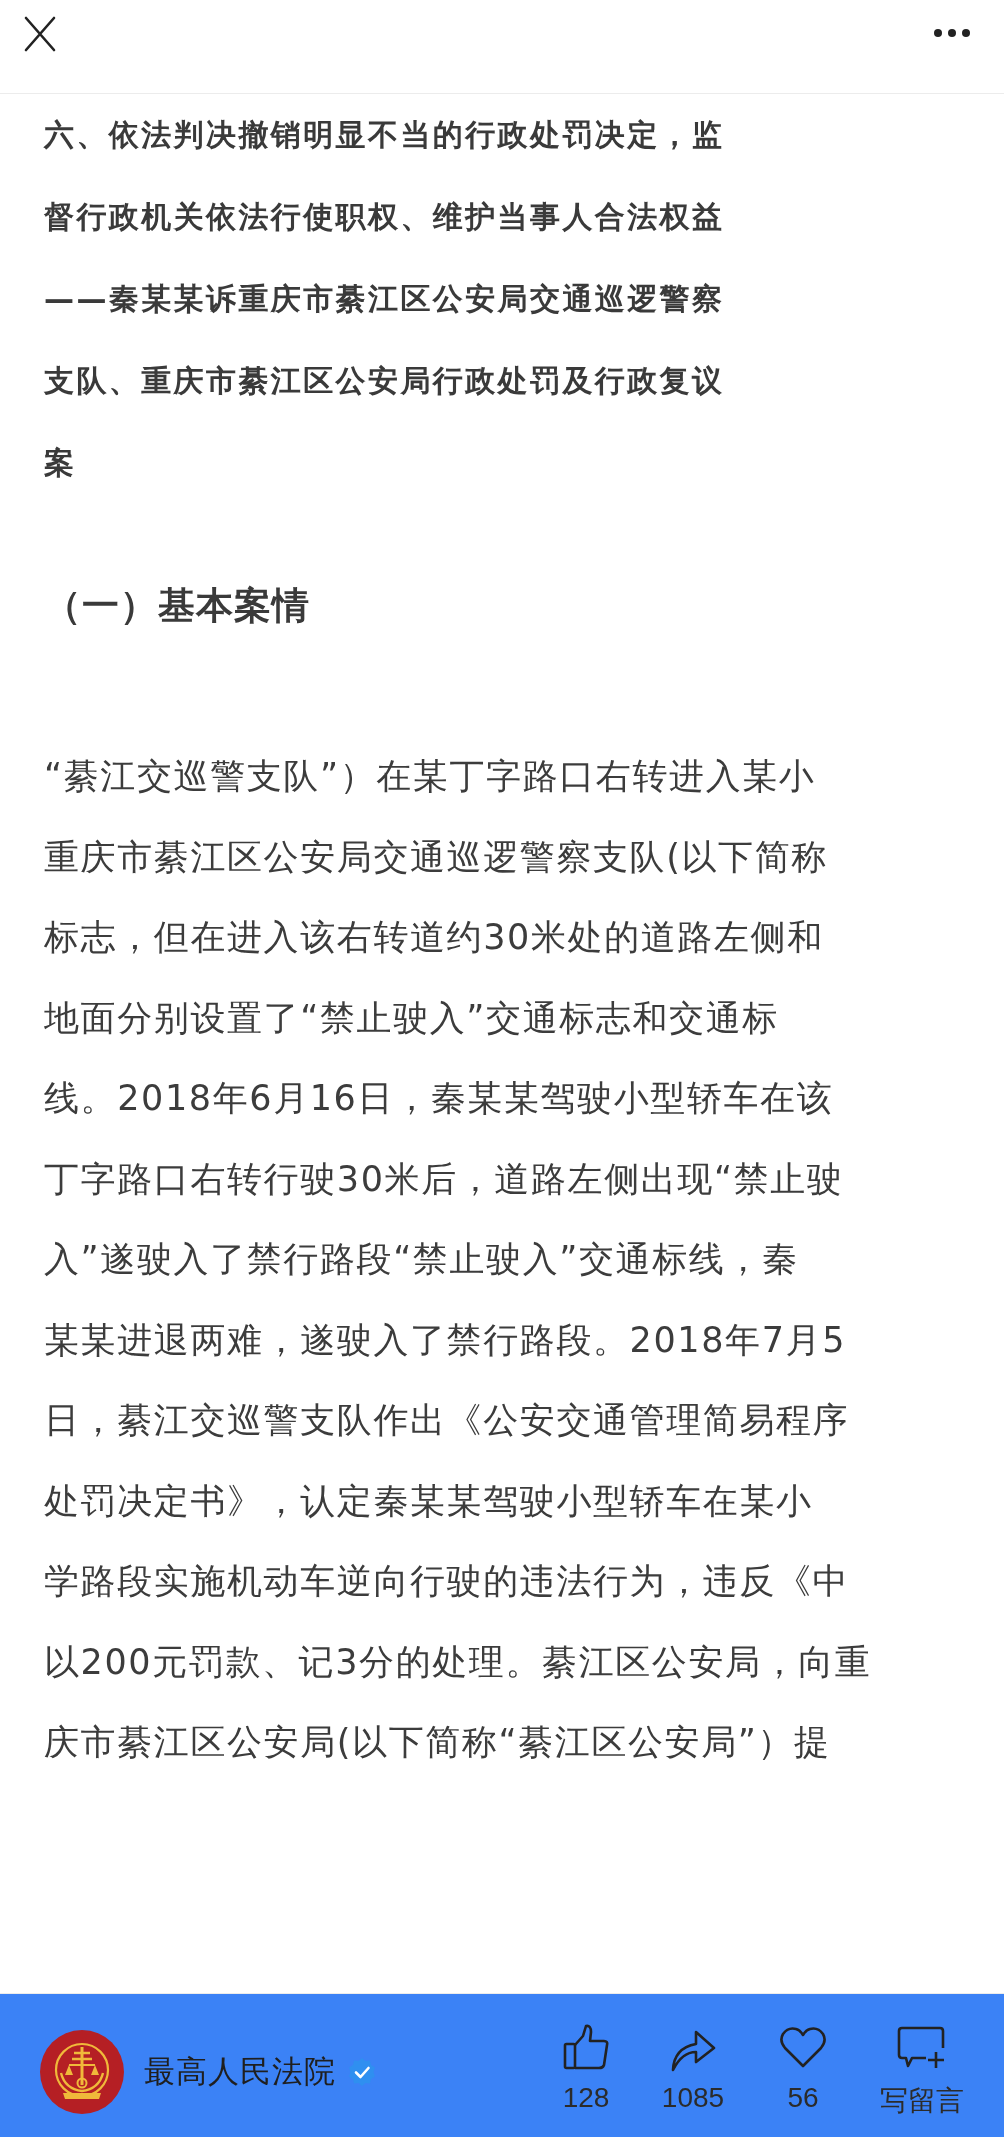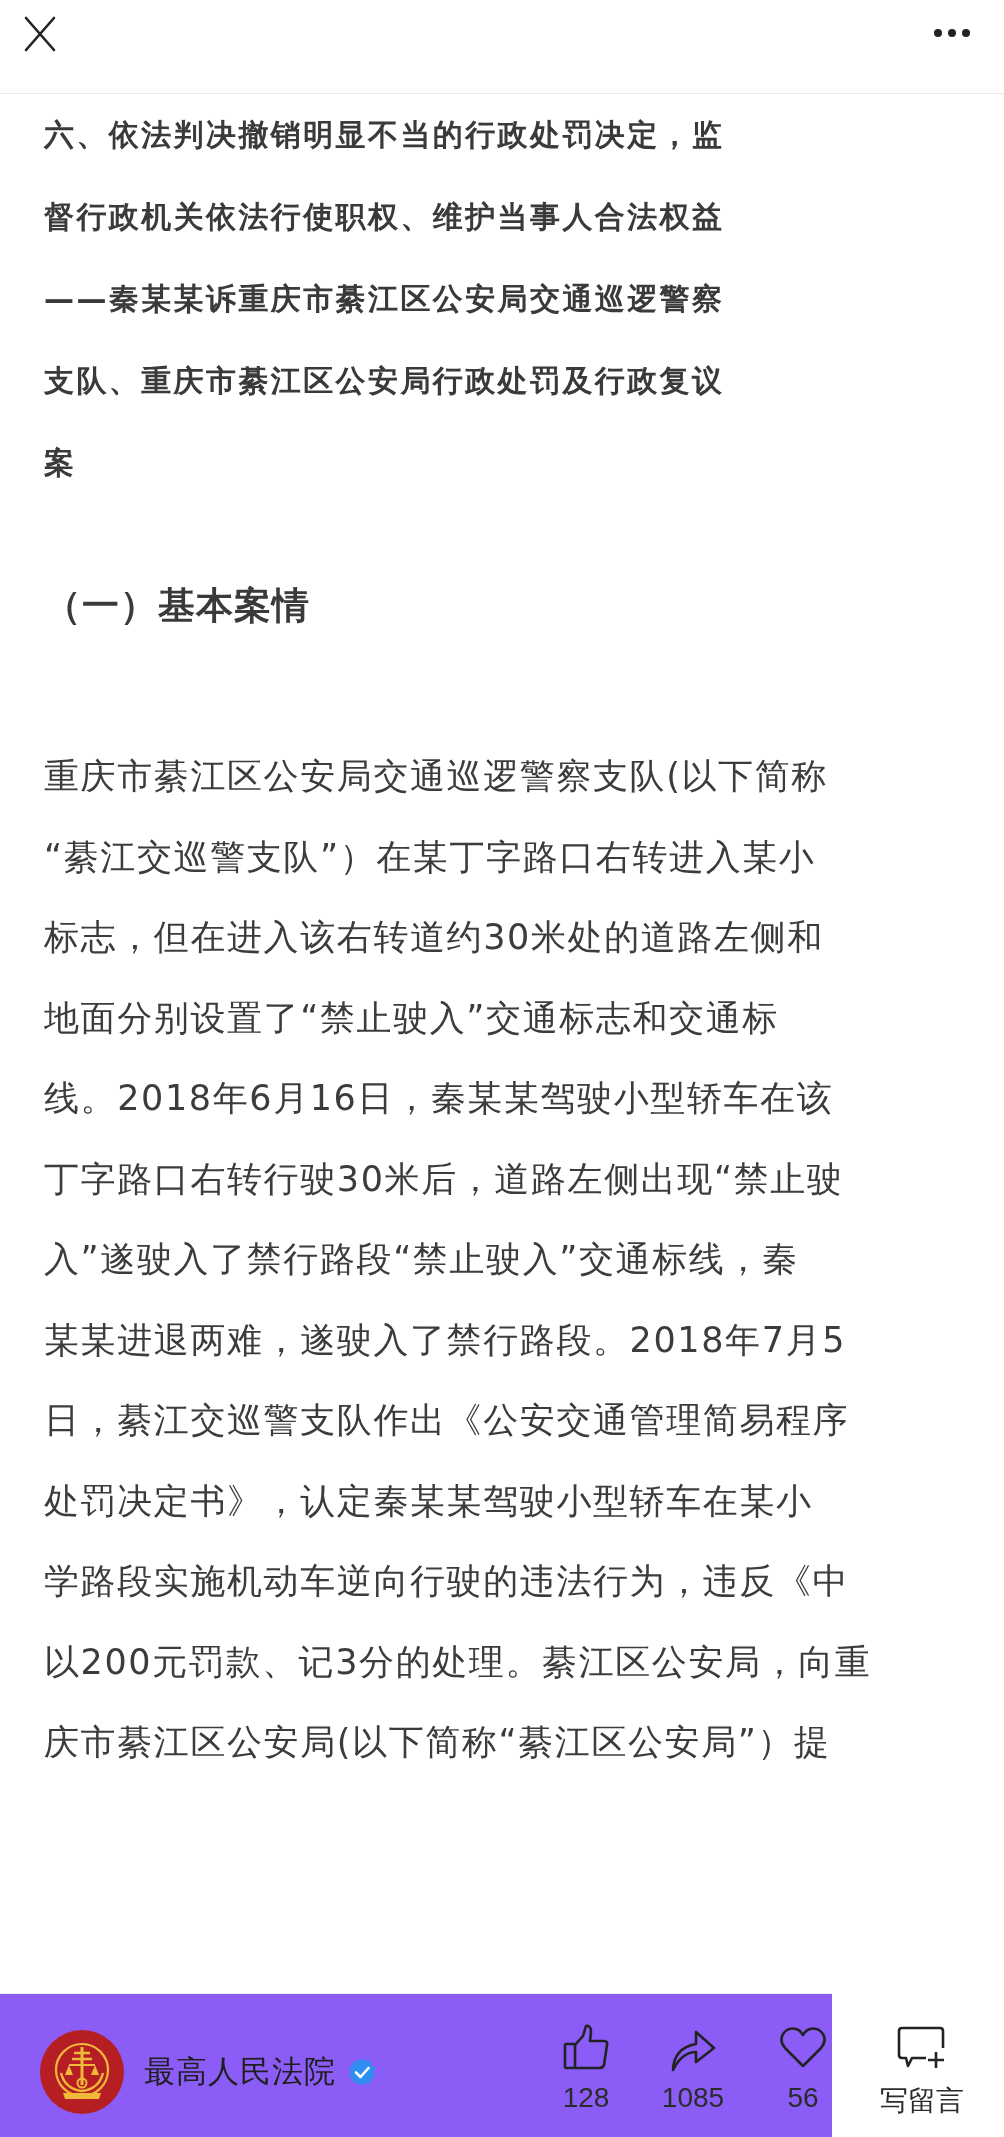--- a/index.html
+++ b/index.html
@@ -32,22 +32,22 @@
       font-weight: bold; font-size: 37px; line-height: 60px; color: #3a3a3a;
       margin-top: 72px; height: 60px; letter-spacing: 1px;
     }
     .body {
       margin-top: 100px;
       font-size: 35px; color: #3c3c3c; letter-spacing: 1.6px;
     }
     .body-line { display: block; height: 80.5px; line-height: 80.5px; white-space: nowrap; }
 
     .bottombar {
-      position: absolute; left: 0; top: 1993px; width: 832px; height: 144px;
-      border-top: 1px solid #ececec; background: #8b5cf6;
+      position: absolute; left: 0; top: 1993px; width: 1004px; height: 144px;
+      border-top: 1px solid #ececec; background: #3b82f6;
     }
     .account {
       position: absolute; left: 40px; top: 36px; display: flex; align-items: center;
       cursor: pointer;
     }
     .avatar {
       width: 84px; height: 84px; border-radius: 50%; background: #b51f24;
       display: flex; align-items: center; justify-content: center;
     }
     .account-name {
@@ -87,22 +87,22 @@
     <span class="title-line">六、依法判决撤销明显不当的行政处罚决定，监</span>
     <span class="title-line">督行政机关依法行使职权、维护当事人合法权益</span>
     <span class="title-line">——秦某某诉重庆市綦江区公安局交通巡逻警察</span>
     <span class="title-line">支队、重庆市綦江区公安局行政处罚及行政复议</span>
     <span class="title-line">案</span>
   </div>
 
   <div class="section-heading">（一）基本案情</div>
 
   <div class="body">
+    <span class="body-line">“綦江交巡警支队”）在某丁字路口右转进入某小</span>
     <span class="body-line">重庆市綦江区公安局交通巡逻警察支队(以下简称</span>
-    <span class="body-line">“綦江交巡警支队”）在某丁字路口右转进入某小</span>
     <span class="body-line">标志，但在进入该右转道约30米处的道路左侧和</span>
     <span class="body-line">地面分别设置了“禁止驶入”交通标志和交通标</span>
     <span class="body-line">线。2018年6月16日，秦某某驾驶小型轿车在该</span>
     <span class="body-line">丁字路口右转行驶30米后，道路左侧出现“禁止驶</span>
     <span class="body-line">入”遂驶入了禁行路段“禁止驶入”交通标线，秦</span>
     <span class="body-line">某某进退两难，遂驶入了禁行路段。2018年7月5</span>
     <span class="body-line">日，綦江交巡警支队作出《公安交通管理简易程序</span>
     <span class="body-line">处罚决定书》，认定秦某某驾驶小型轿车在某小</span>
     <span class="body-line">学路段实施机动车逆向行驶的违法行为，违反《中</span>
     <span class="body-line">以200元罚款、记3分的处理。綦江区公安局，向重</span>

